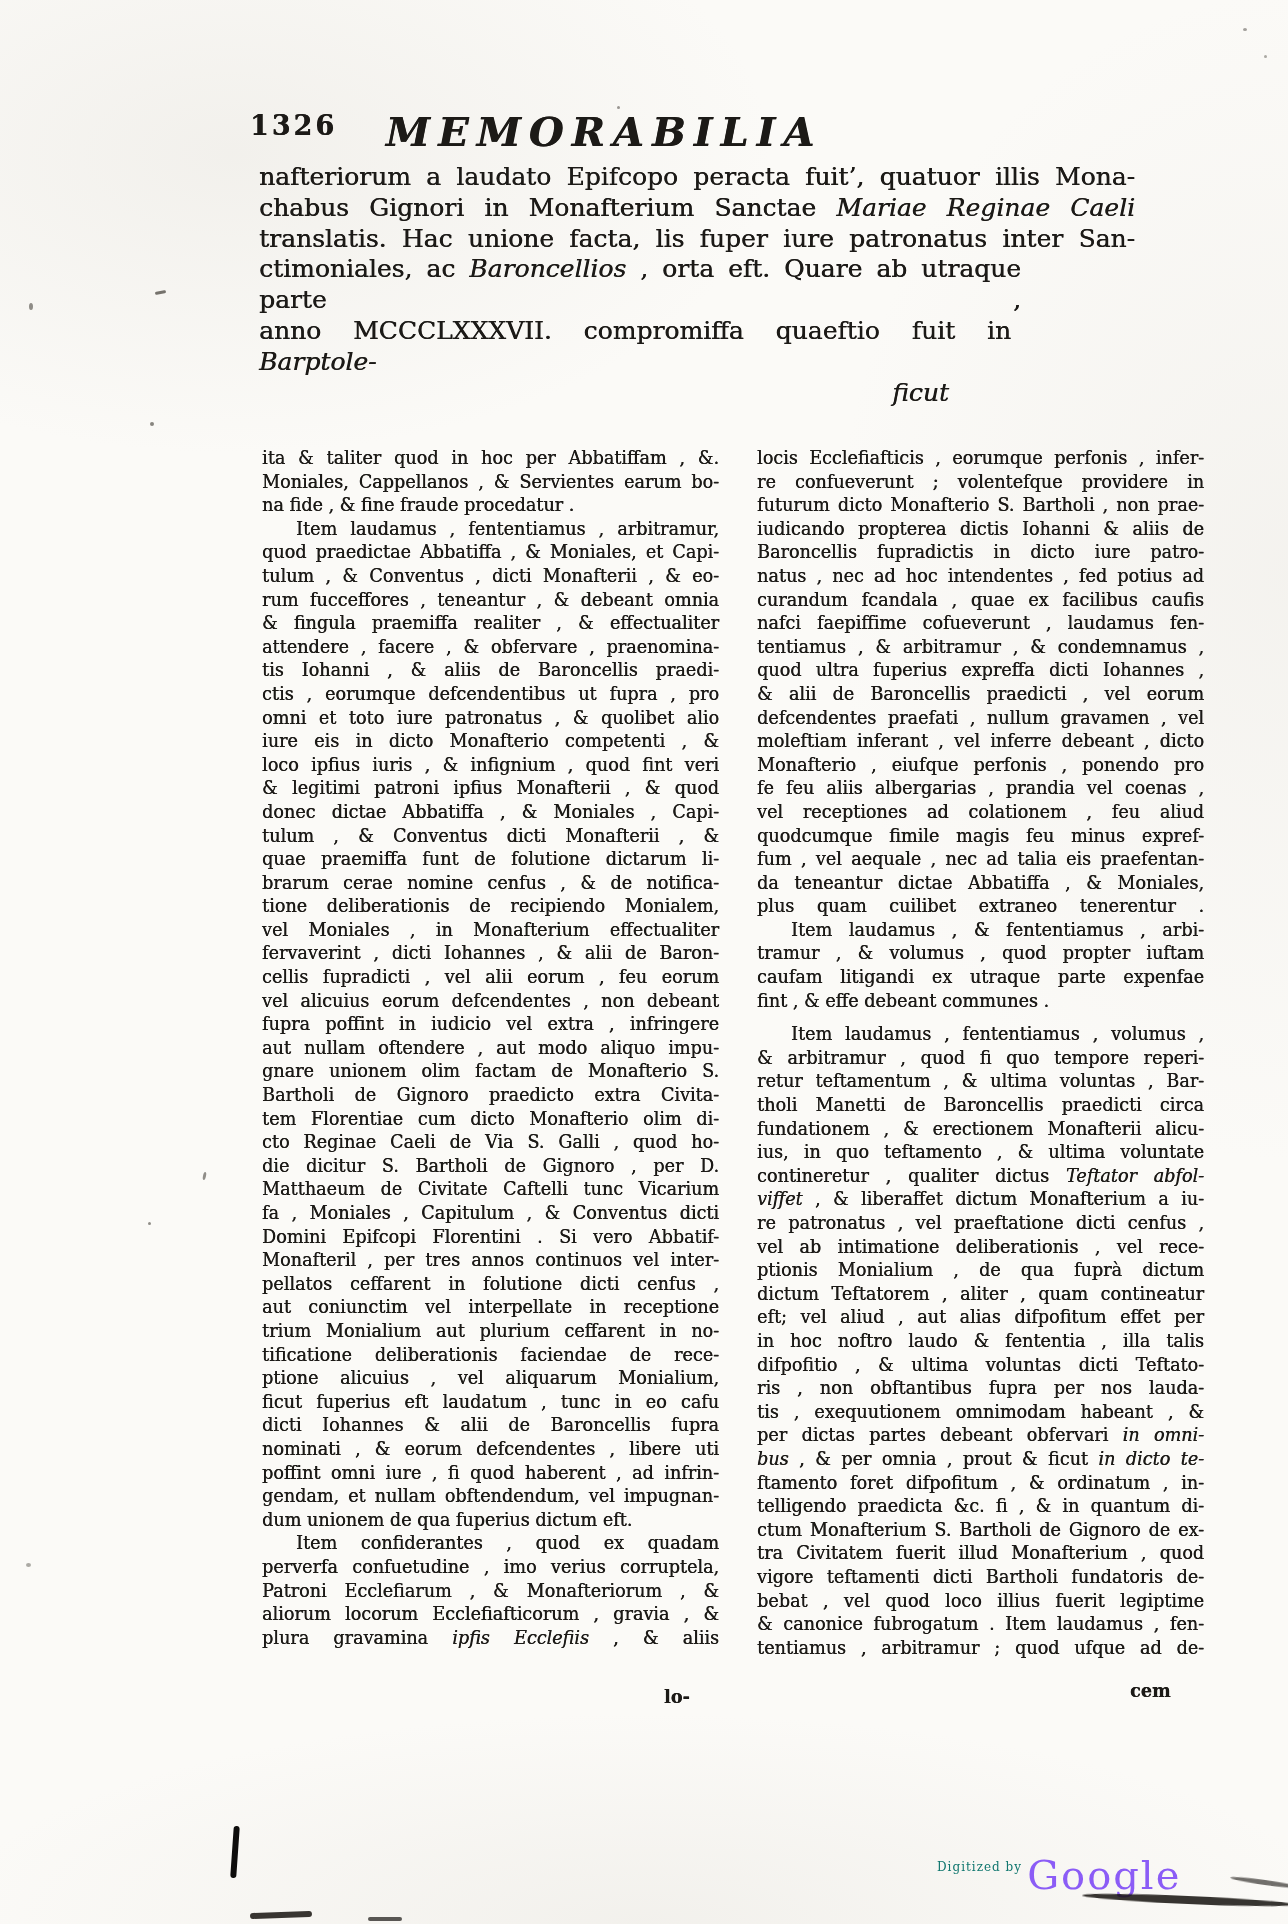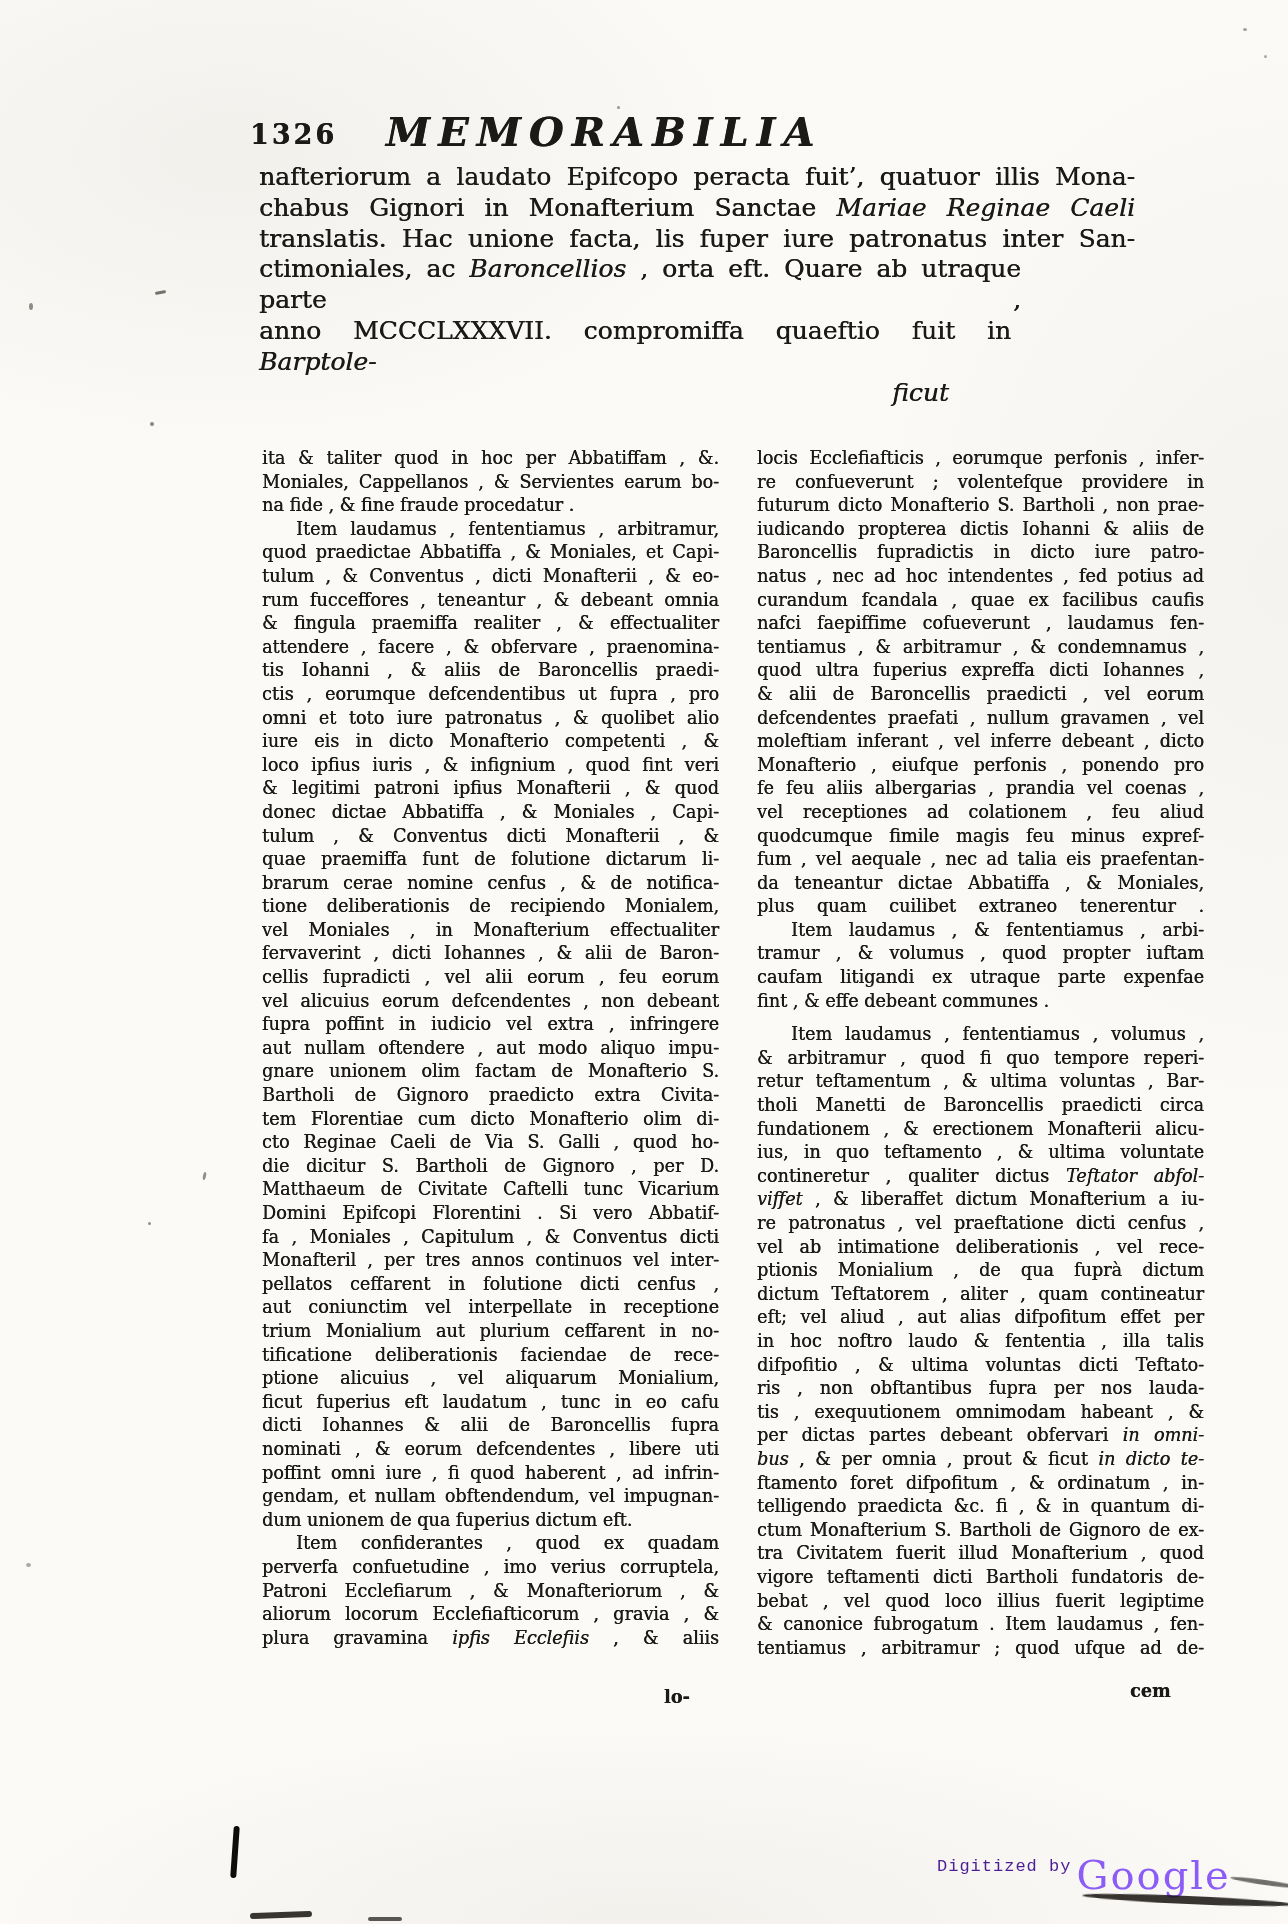--- a/index.html
+++ b/index.html
@@ -9,21 +9,21 @@
       radial-gradient(ellipse 900px 500px at 18% 8%, rgba(225,222,215,.35), rgba(0,0,0,0) 60%),
       radial-gradient(ellipse 700px 900px at 100% 30%, rgba(228,225,219,.30), rgba(0,0,0,0) 65%),
       radial-gradient(ellipse 1000px 300px at 50% 100%, rgba(226,223,216,.35), rgba(0,0,0,0) 70%),
       #fbfaf7;
     font-family:"DejaVu Serif","Liberation Serif",serif;
     color:#1c1a17;
   }
   .page{position:absolute;inset:0;}
   .pageno{
     position:absolute;left:250px;top:110px;font-size:27px;letter-spacing:3px;
-    font-weight:bold;text-shadow:.3px 0 currentColor;margin-top:9px;
+    font-weight:bold;text-shadow:.3px 0 currentColor;
   }
   .title{
     position:absolute;left:0;top:108px;width:1208px;text-align:center;
     font-size:40px;font-style:italic;font-weight:bold;letter-spacing:8px;
     text-shadow:.4px 0 currentColor;
   }
   .intro{position:absolute;left:259px;top:162px;font-size:25px;line-height:30.8px;}
   .intro .tline{
     width:876px;text-align:justify;text-align-last:justify;
     text-shadow:.4px 0 currentColor;white-space:normal;
@@ -42,21 +42,21 @@
   .col .tline.ind{text-indent:34px;}
   .col .tline.gap{margin-top:10px;}
   .col-left{left:262px;width:457px;}
   .col-right{left:744px;width:447px;margin-left:13px;}
   .catchword{
     position:absolute;font-size:17.6px;font-weight:bold;text-shadow:.35px 0 currentColor;
   }
   .catchword.cw-left{left:664px;top:1686px;}
   .catchword.cw-right{left:1130px;top:1680px;}
   .watermark{position:absolute;left:937px;top:1852px;white-space:nowrap;color:#cfccc6;}
-  .watermark .wm-prefix{font-size:17px;vertical-align:18px;letter-spacing:1px;color:#4c1d95;font-family:Liberation Mono, monospace;}
+  .watermark .wm-prefix{font-size:12px;vertical-align:18px;letter-spacing:1px;color:#0f766e;}
   .watermark .wm-logo{font-size:40px;letter-spacing:2px;color:#8b5cf6;margin-top:24px;}
   
   .artifact{position:absolute;background:#4a463f;border-radius:50%;}
   .a-dash1{left:155px;top:291px;width:11px;height:3px;transform:rotate(-10deg);opacity:.75;border-radius:2px;}
   .a-dot1{left:29px;top:303px;width:4px;height:7px;opacity:.6;}
   .a-dot2{left:150px;top:422px;width:4px;height:4px;opacity:.65;}
   .a-dot3{left:203px;top:1172px;width:3px;height:8px;transform:rotate(12deg);opacity:.6;}
   .a-dot4{left:148px;top:1222px;width:3px;height:3px;opacity:.6;}
   .a-dot5{left:26px;top:1563px;width:5px;height:4px;opacity:.45;}
   .a-dot6{left:617px;top:106px;width:3px;height:3px;opacity:.55;}
@@ -116,22 +116,22 @@
       <div class="tline">cellis fupradicti , vel alii eorum , feu eorum</div>
       <div class="tline">vel alicuius eorum defcendentes , non debeant</div>
       <div class="tline">fupra poffint in iudicio vel extra , infringere</div>
       <div class="tline">aut nullam oftendere , aut modo aliquo impu-</div>
       <div class="tline">gnare unionem olim factam de Monafterio S.</div>
       <div class="tline">Bartholi de Gignoro praedicto extra Civita-</div>
       <div class="tline">tem Florentiae cum dicto Monafterio olim di-</div>
       <div class="tline">cto Reginae Caeli de Via S. Galli , quod ho-</div>
       <div class="tline">die dicitur S. Bartholi de Gignoro , per D.</div>
       <div class="tline">Matthaeum de Civitate Caftelli tunc Vicarium</div>
+      <div class="tline">fa , Moniales , Capitulum , &amp; Conventus dicti</div>
       <div class="tline">Domini Epifcopi Florentini . Si vero Abbatif-</div>
-      <div class="tline">fa , Moniales , Capitulum , &amp; Conventus dicti</div>
       <div class="tline">Monafteril , per tres annos continuos vel inter-</div>
       <div class="tline">pellatos ceffarent in folutione dicti cenfus ,</div>
       <div class="tline">aut coniunctim vel interpellate in receptione</div>
       <div class="tline">trium Monialium aut plurium ceffarent in no-</div>
       <div class="tline">tificatione deliberationis faciendae de rece-</div>
       <div class="tline">ptione alicuius , vel aliquarum Monialium,</div>
       <div class="tline">ficut fuperius eft laudatum , tunc in eo cafu</div>
       <div class="tline">dicti Iohannes &amp; alii de Baroncellis fupra</div>
       <div class="tline">nominati , &amp; eorum defcendentes , libere uti</div>
       <div class="tline">poffint omni iure , fi quod haberent , ad infrin-</div>

